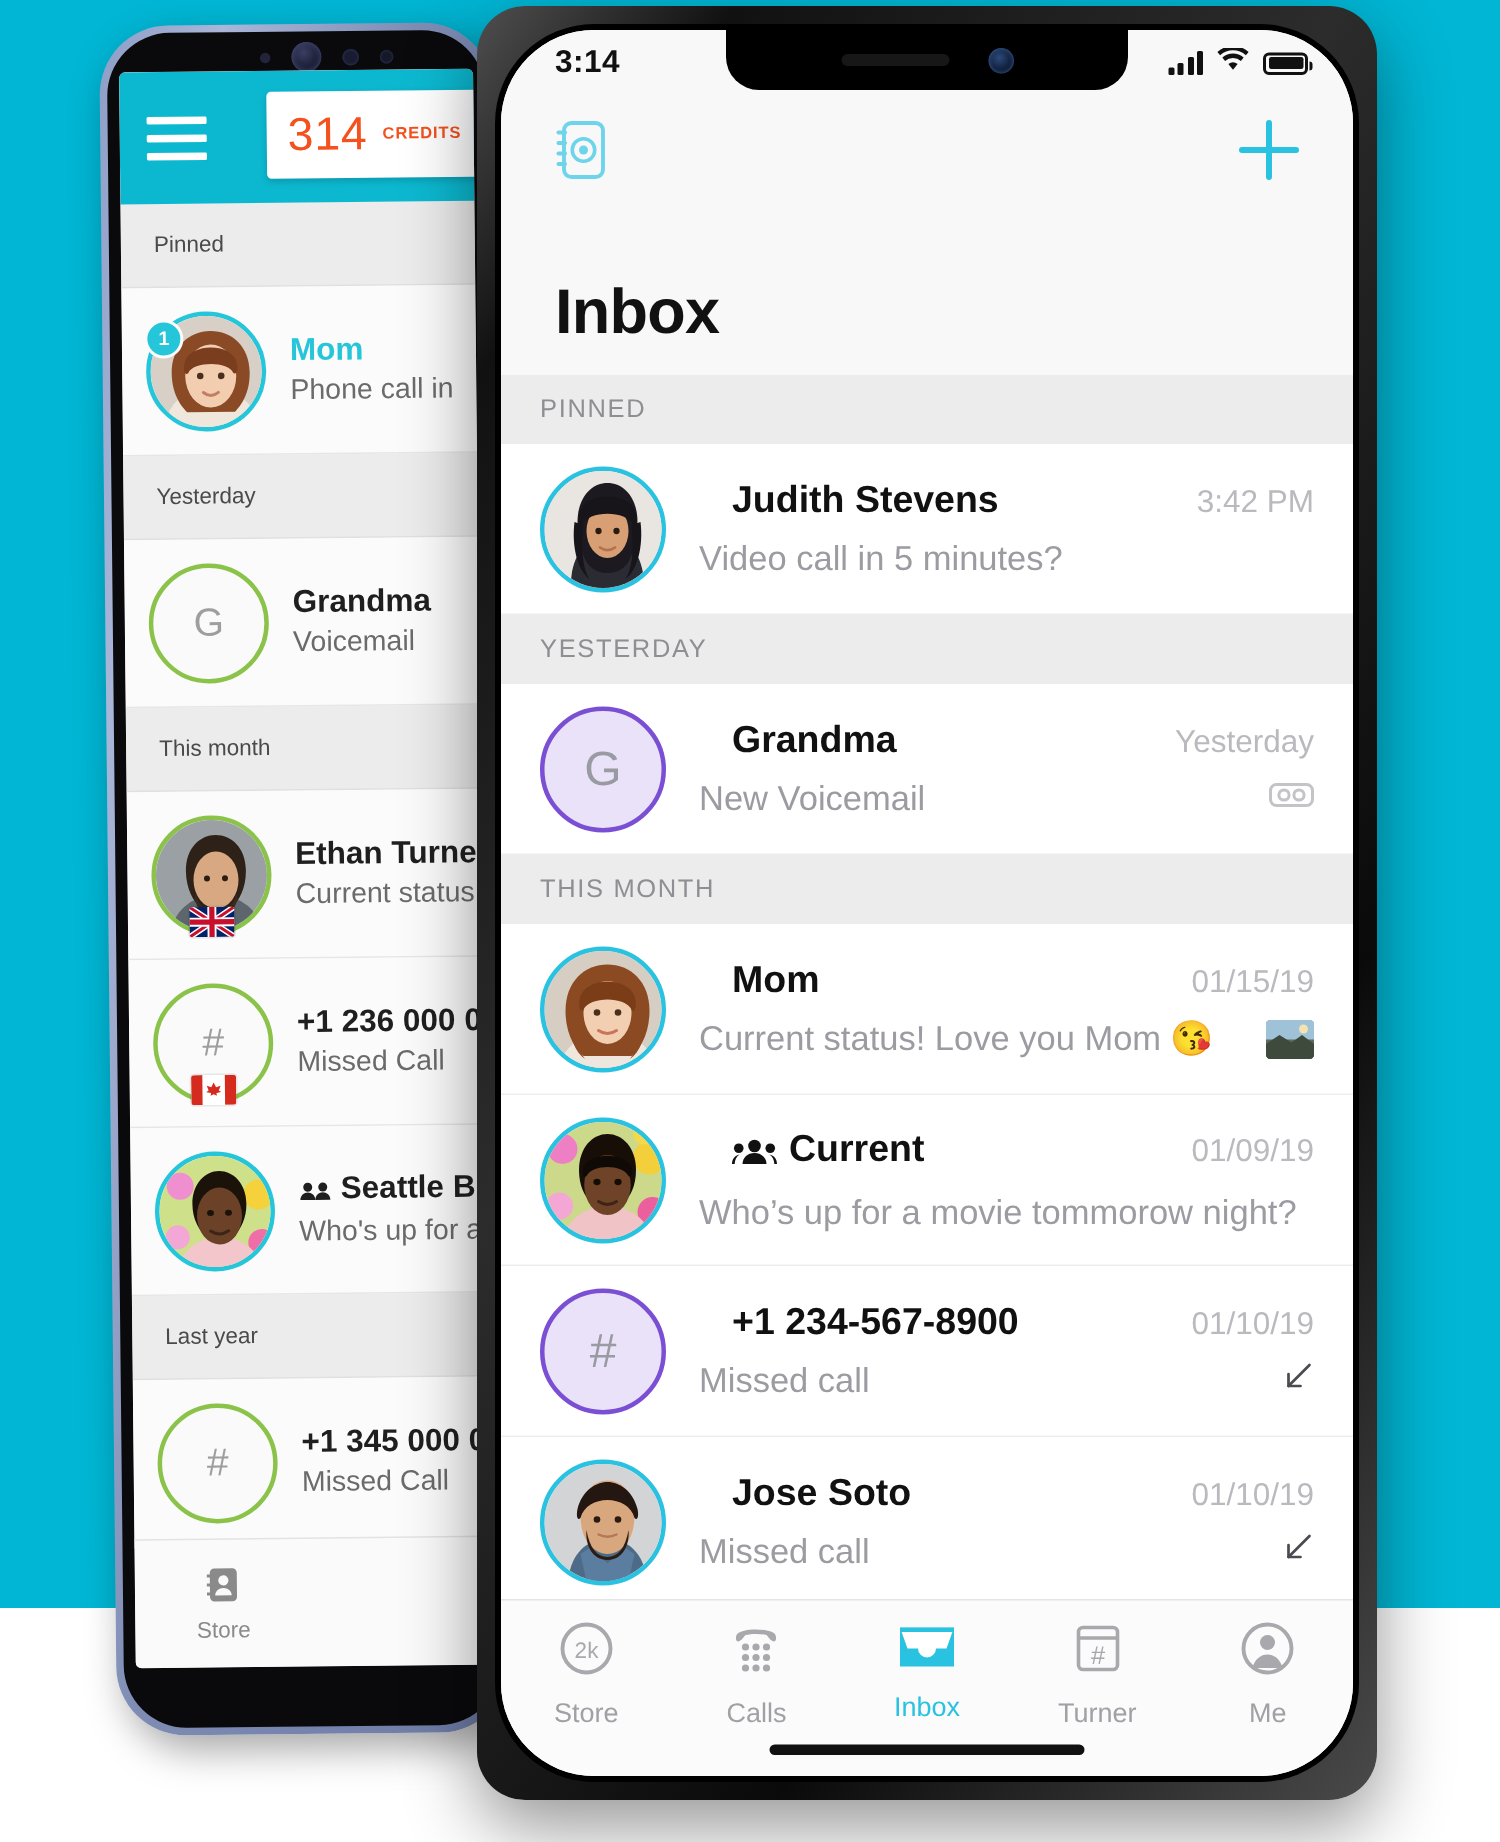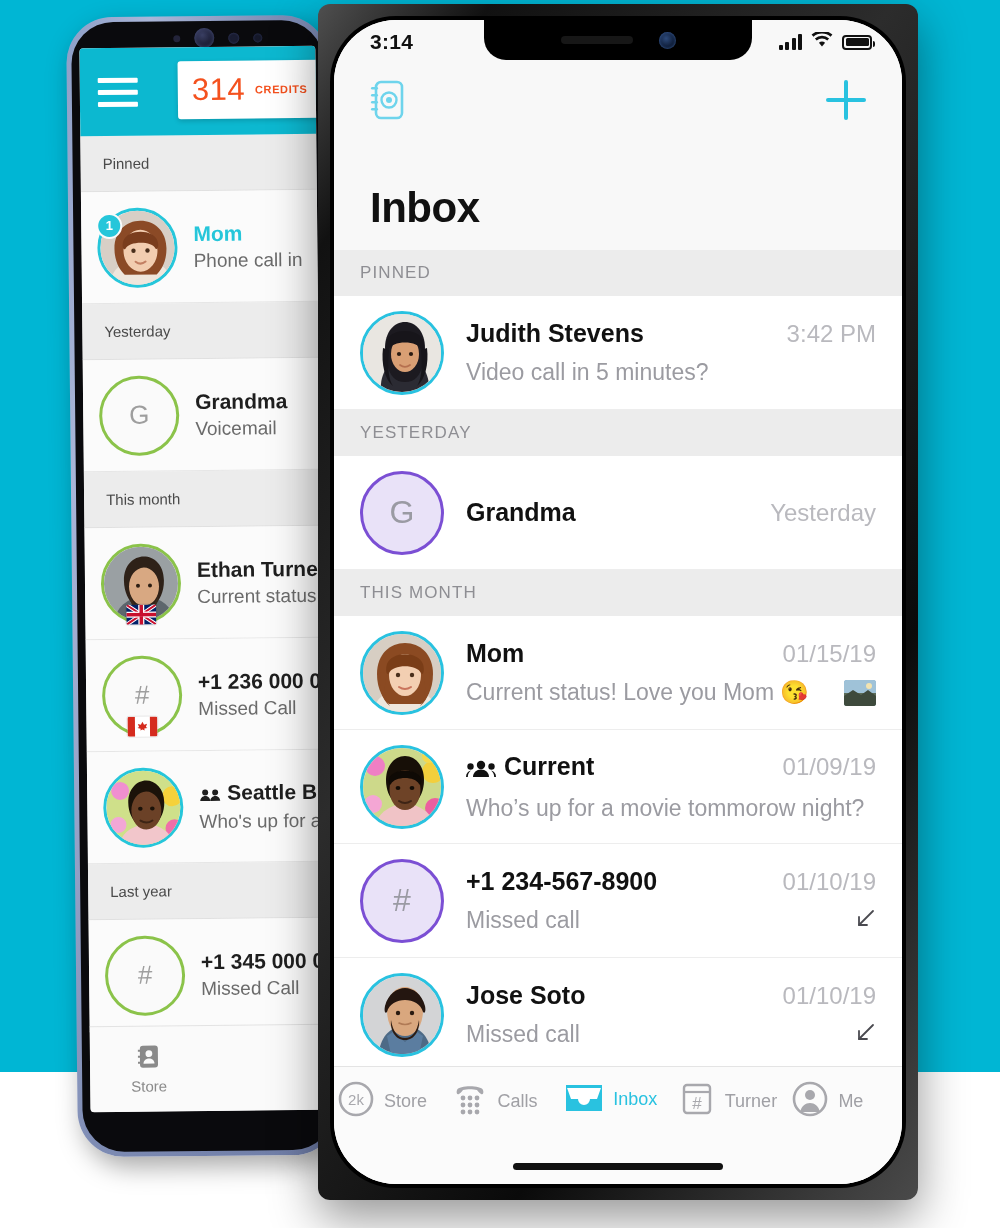--- a/index.html
+++ b/index.html
@@ -112,21 +112,21 @@
     position: absolute; left: 0; right: 0; bottom: 0; height: 86px;
     background: #fafafa; display: flex; border-top: 1px solid #e3e3e3;
   }
   .a-tab { flex: 1; display: flex; flex-direction: column; align-items: center; justify-content: center; gap: 4px; }
   .a-tab-lbl { font-size: 15px; color: #8a8a8a; }
 
   
   .iphone {
     position: absolute; left: 318px; top: 4px;
     width: 600px; height: 1196px;
-    border-radius: 12px;
+    border-radius: 32px;
     background: linear-gradient(125deg,#4f4f4f 0%, #111 12%, #2c2c2c 40%, #0a0a0a 72%, #4a4a4a 100%);
     padding: 12px;
     box-shadow: 0 18px 48px rgba(0,0,0,.42);
   }
   .i-inner {
     position: relative; width: 100%; height: 100%;
     border-radius: 66px; background: #000; padding: 4px; overflow: hidden;
   }
   .i-screen {
     position: relative; width: 100%; height: 100%;
@@ -197,38 +197,38 @@
   .i-av {
     position: relative; flex: 0 0 84px; width: 84px; height: 84px;
     border-radius: 50%; border: 3px solid #29c2e0;
     display: flex; align-items: center; justify-content: center;
     overflow: hidden; background: #eee;
   }
   .i-av.purple { border-color: #7b4fd4; background: #e9e2f8; }
   .i-av-letter { font-size: 32px; color: #9a9aa3; font-weight: 400; }
   .i-av .photo { position: absolute; inset: 0; }
   .i-body { flex: 1 1 auto; min-width: 0; }
-  .i-line1 { display: flex; align-items: baseline; justify-content: space-between; gap: 12px; }
+  .i-line1 { display: flex; align-items: baseline; justify-content: space-between; gap: 12px; margin-left: 22px; }
   .i-name { font-size: 25px; font-weight: 700; color: #111; white-space: nowrap; overflow: hidden; }
-  .i-time-lbl { font-size: 24px; color: #b9b9be; white-space: nowrap; flex: 0 0 auto; }
+  .i-time-lbl { font-size: 21px; color: #b9b9be; white-space: nowrap; flex: 0 0 auto; }
   .i-line2 { display: flex; align-items: center; justify-content: space-between; gap: 12px; margin-top: 11px; }
   .i-preview { font-size: 23px; color: #9b9ba1; white-space: nowrap; overflow: hidden; }
   .i-grp-ico { display: inline-block; vertical-align: -3px; margin-right: 8px; }
   .i-thumb {
     flex: 0 0 auto; width: 32px; height: 26px; border-radius: 3px; overflow: hidden;
     background: linear-gradient(#6ea2c8 0 40%, #37506b 40% 100%);
   }
 
   .i-tabbar {
     position: absolute; left: 0; right: 0; bottom: 0; height: 118px;
     background: #fbfbfb; border-top: 1px solid #e4e4e4;
     display: flex; align-items: flex-start; padding-top: 10px;
   }
   .i-tab {
-    flex: 1; display: flex; flex-direction: row; align-items: center; gap: 6px;
+    flex: 1; display: flex; flex-direction: column; align-items: center; gap: 6px;
     position: relative;
   }
   .i-tab-lbl { font-size: 18px; color: #a0a0a5; }
   .i-tab.active .i-tab-lbl { color: #29c2e0; }
   .home-indicator {
     position: absolute; left: 50%; transform: translateX(-50%); bottom: 14px;
     width: 210px; height: 7px; border-radius: 5px; background: #111;
   }
 </style>
 </head>
@@ -490,20 +490,30 @@
 
           <div class="i-sec">YESTERDAY</div>
           <div class="i-row">
             <div class="i-av purple">
               <span class="i-av-letter">G</span>
             </div>
             <div class="i-body">
               <div class="i-line1">
                 <span class="i-name">Grandma</span>
                 <span class="i-time-lbl">Yesterday</span>
+              </div>
+              <div class="i-line2">
+                <span class="i-preview">New Voicemail</span>
+                <span>
+                  <svg viewBox="0 0 30 20" width="30" height="20" aria-hidden="true">
+                    <rect x="1" y="3" width="28" height="14" rx="4" fill="none" stroke="#c3c3c8" stroke-width="2"></rect>
+                    <circle cx="10" cy="10" r="3.4" fill="none" stroke="#c3c3c8" stroke-width="2"></circle>
+                    <circle cx="20" cy="10" r="3.4" fill="none" stroke="#c3c3c8" stroke-width="2"></circle>
+                  </svg>
+                </span>
               </div>
             </div>
           </div>
 
           <div class="i-sec">THIS MONTH</div>
 
           <div class="i-row">
             <div class="i-av">
               <div class="photo">
                 <svg viewBox="0 0 84 84" width="84" height="84" aria-hidden="true">

